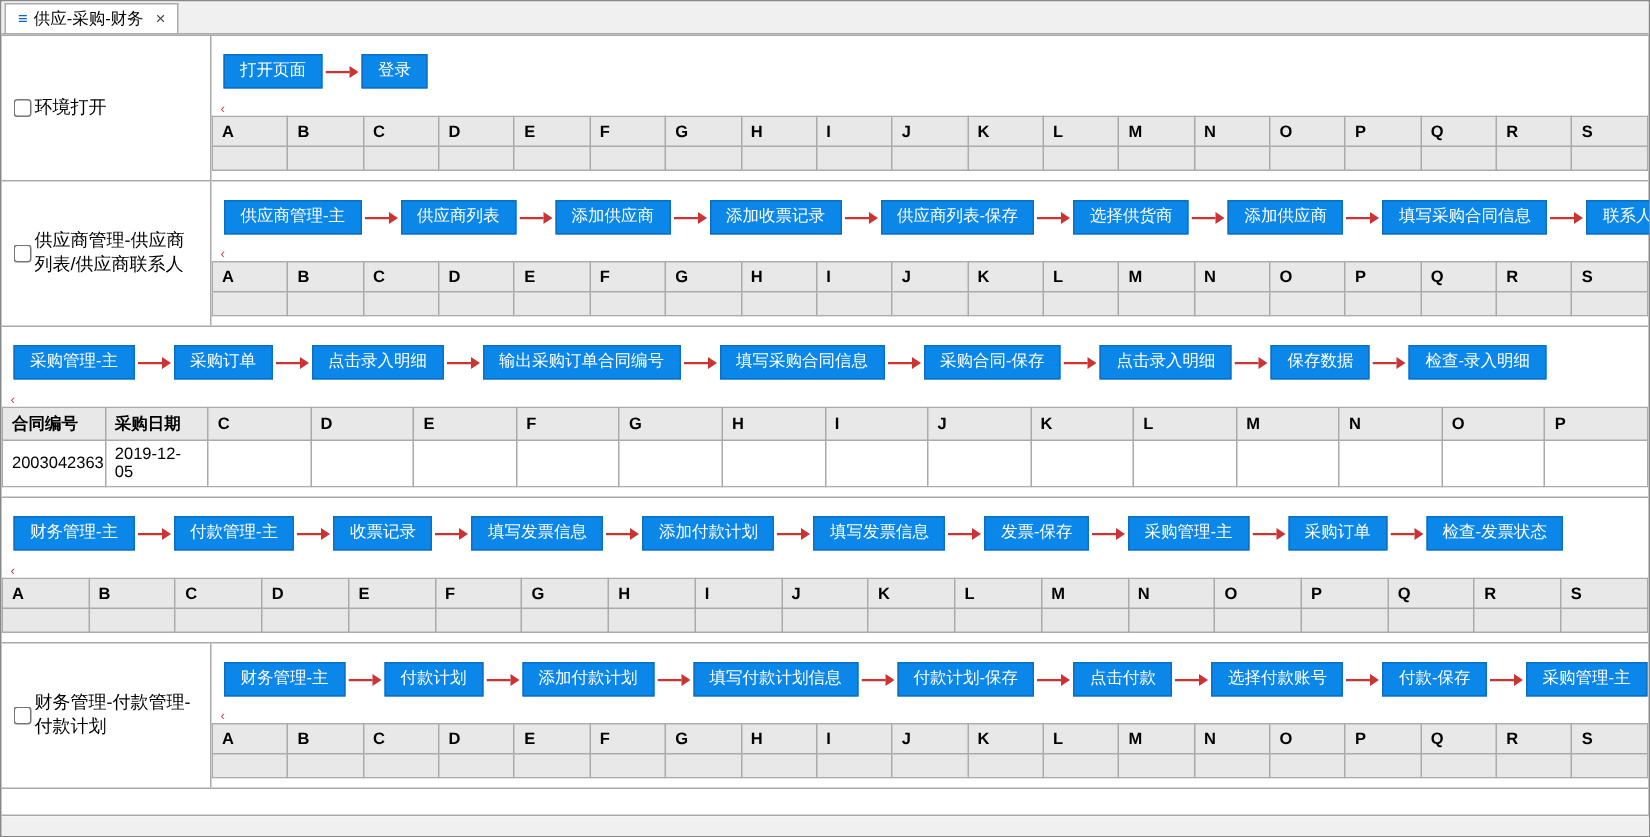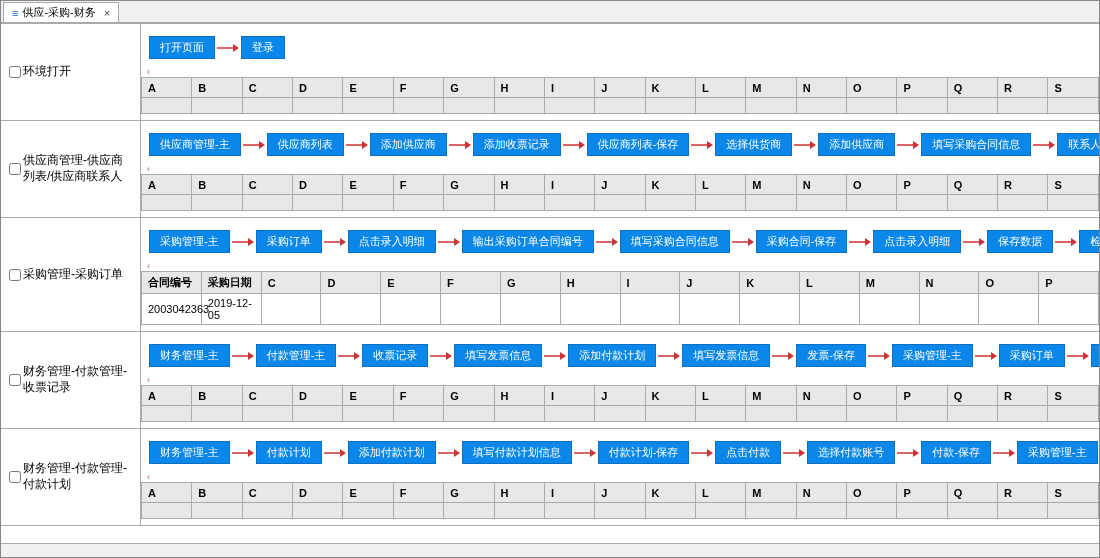--- a/index.html
+++ b/index.html
@@ -234,24 +234,20 @@
                     <td></td>
                     <td></td>
                     <td></td>
                   </tr>
                 </tbody>
               </table>
             </div>
           </div>
         </div>
         <div class="section">
-          <div class="side">
-            <input type="checkbox" style="">
-            <div class="side-label">采购管理-采购订单</div>
-          </div>
           <div class="panel">
             <div class="flow-wrap">
               <div class="flow">
                 <div class="node">采购管理-主</div>
                 <span class="arrow">
                   <svg width="22" height="10" viewBox="0 0 22 10">
                     <line x1="0" y1="5" x2="16" y2="5" stroke="#c33" stroke-width="1.5"></line>
                     <polygon points="16,1 22,5 16,9" fill="#c33"></polygon>
                   </svg>
                 </span>
@@ -348,24 +344,20 @@
                     <td></td>
                     <td></td>
                     <td></td>
                   </tr>
                 </tbody>
               </table>
             </div>
           </div>
         </div>
         <div class="section">
-          <div class="side">
-            <input type="checkbox" style="">
-            <div class="side-label">财务管理-付款管理-收票记录</div>
-          </div>
           <div class="panel">
             <div class="flow-wrap">
               <div class="flow">
                 <div class="node">财务管理-主</div>
                 <span class="arrow">
                   <svg width="22" height="10" viewBox="0 0 22 10">
                     <line x1="0" y1="5" x2="16" y2="5" stroke="#c33" stroke-width="1.5"></line>
                     <polygon points="16,1 22,5 16,9" fill="#c33"></polygon>
                   </svg>
                 </span>

